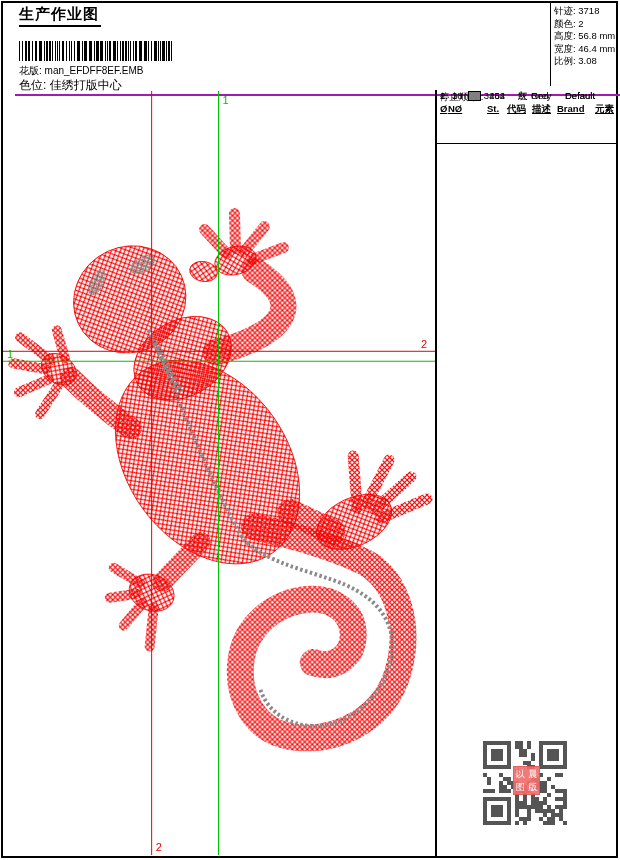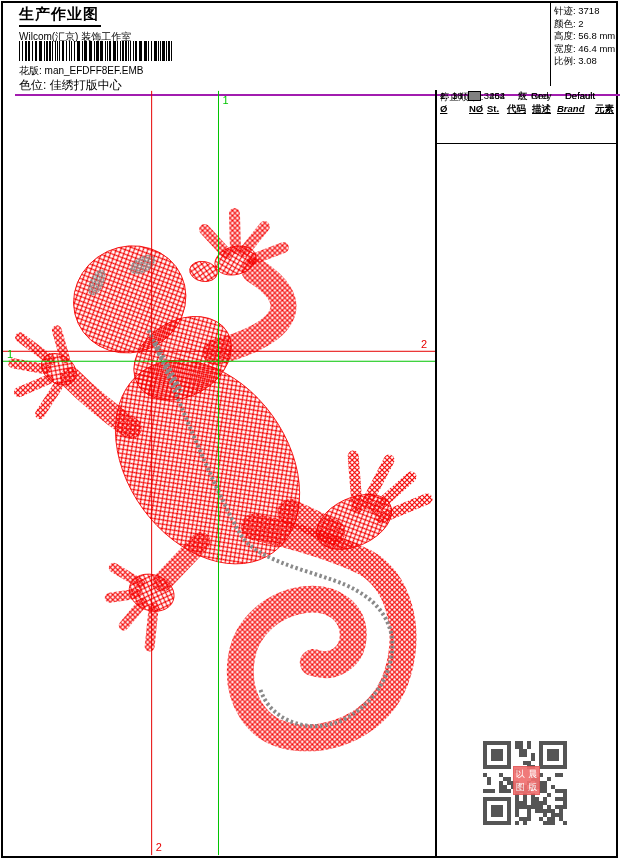--- a/index.html
+++ b/index.html
@@ -18,22 +18,22 @@
   .info-row { font-size:9.5px; line-height:12.6px; white-space:nowrap; }
 
   
   .canvas { position:absolute; left:0; top:87px; width:432px; height:766px; overflow:hidden; }
   .canvas svg { position:absolute; left:0; top:0; }
 
   
   .panel { position:absolute; left:432px; top:87px; right:0; bottom:0; border-left:2px solid #000; font-size:9.5px; }
   .stop-title { position:absolute; left:3px; top:1px; white-space:nowrap; }
   .thead span { position:absolute; top:13px; font-weight:bold; text-decoration:underline; white-space:nowrap; }
-  .h-seq{left:3px;} .h-needle{left:11px;margin-left:21px;} .h-st{left:50px;} .h-code{left:70px;}
-  .h-desc{left:95px;} .h-brand{left:120px;font-style:italic;} .h-elem{left:158px;}
+  .h-seq{left:3px;} .h-needle{left:11px;} .h-st{left:50px;} .h-code{left:70px;}
+  .h-desc{left:95px;} .h-brand{left:120px;} .h-elem{left:158px;}
   .trow span { position:absolute; white-space:nowrap; }
   .r1{top:26px;} .r2{top:39px;}
   .c-pos{left:3px;} .c-needle{left:15px;}
   .c-swatch{left:31px; width:13px; height:10px; border:1px solid #000; margin-top:1px;}
   .c-st{left:44px; width:24px; text-align:right;} .c-code{left:81px;}
   .c-desc{left:94px;} .c-brand{left:120px;padding-left:8px;}
   .tbl-line { position:absolute; left:0; top:53px; width:100%; border-top:1px solid #000; }
 
   .qr { position:absolute; left:46px; top:651px; width:84px; height:84px; }
   .stamp { position:absolute; left:30px; top:25px; width:27px; height:29px; background:#ef6f6f; border:1px solid #e25555;
@@ -44,21 +44,20 @@
   .wm svg { position:absolute; left:0; top:-6px; }
 </style>
 </head>
 <body>
 
 <div class="page">
 
   <div class="hdr">
     <div class="hdr-left">
       <div class="title">生产作业图</div>
-      <div class="subtitle">Wilcom(汇京) 装饰工作室</div>
     </div>
     <svg class="barcode" width="158" height="20" shape-rendering="crispEdges">
         <rect x="0" y="0" width="1" height="20" fill="#000"></rect>
         <rect x="3" y="0" width="1" height="20" fill="#000"></rect>
         <rect x="6" y="0" width="2" height="20" fill="#000"></rect>
         <rect x="9" y="0" width="2" height="20" fill="#000"></rect>
         <rect x="13" y="0" width="1" height="20" fill="#000"></rect>
         <rect x="16" y="0" width="2" height="20" fill="#000"></rect>
         <rect x="20" y="0" width="3" height="20" fill="#000"></rect>
         <rect x="25" y="0" width="1" height="20" fill="#000"></rect>

